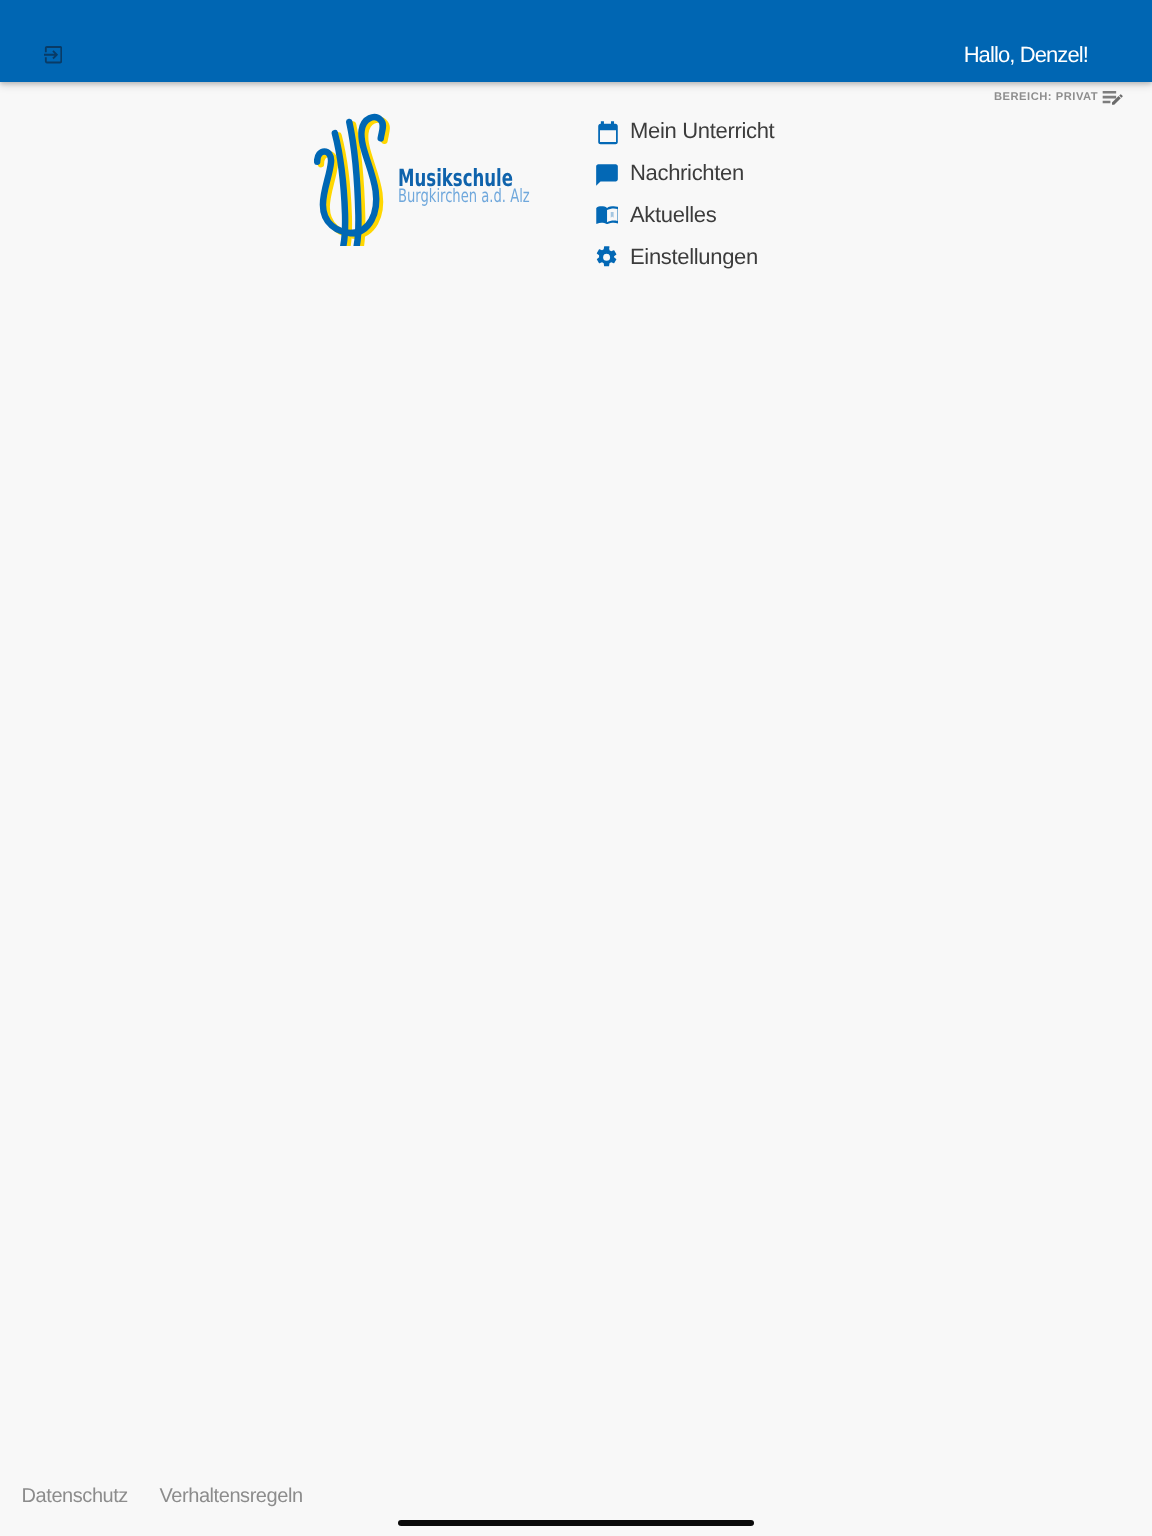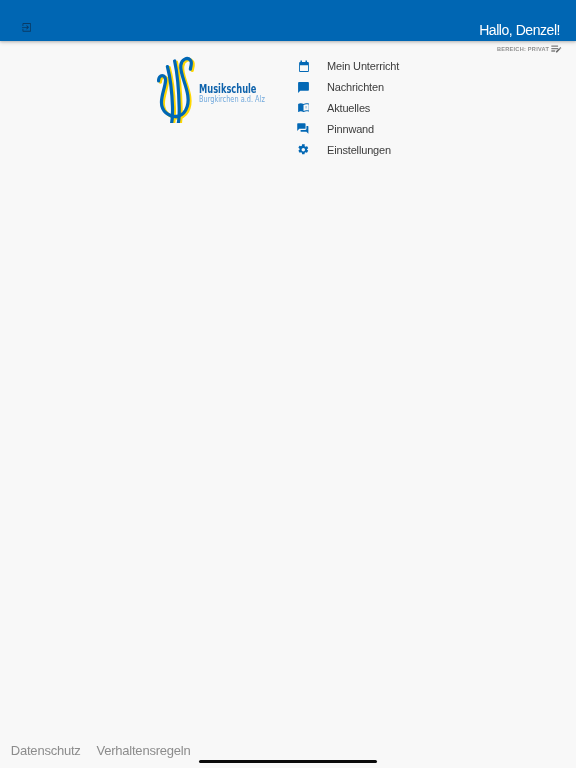--- a/index.html
+++ b/index.html
@@ -25,21 +25,21 @@
   .sb-pct { font-size: 7.6px; font-weight: bold; margin-right: 2.2px; letter-spacing: -0.45px; }
   .sb-batt { display: flex; }
 
   
   .appbar {
     position: absolute; top: 0; left: 0; width: 576px; height: 41px;
     background: #0066b3;
     box-shadow: 0 1px 2px rgba(0,0,0,0.16), 0 2px 4px rgba(0,0,0,0.12);
   }
   .appbar-left { position: absolute; left: 21.8px; top: 22.9px; line-height: 0; }
-  .appbar-right { position: absolute; right: 16.0px; top: 21.8px; color: #fff; font-size: 14px;
+  .appbar-right { position: absolute; right: 32px; top: 21.8px; color: #fff; font-size: 11px;
                   letter-spacing: -0.45px; }
 
   
   .bereich {
     position: absolute; top: 46px; right: 14.2px;
     display: flex; align-items: flex-start;
     color: #8e8e8e; font-size: 5.6px; font-weight: bold; letter-spacing: 0.26px;
   }
   .bereich-icon { margin-left: 2.2px; margin-top: -0.7px; line-height: 0; }
 
@@ -51,25 +51,25 @@
   .logo-line1, .logo-line2 { display:block; white-space: nowrap;
       font-family: "DejaVu Sans", sans-serif; font-stretch: condensed;
       transform-origin: left top; line-height: 1; }
   .logo-line1 { color: #0f63ac; font-size: 11.8px; font-weight: bold; transform: scaleX(0.78); }
   .logo-line2 { color: #70a8dc; font-size: 9.3px; margin-top: -1.5px; transform: scaleX(0.785); }
 
   .menu { position: absolute; left: 297px; top: 5px; }
   .menu-item { display: flex; align-items: center; height: 21px; text-decoration: none; }
   .menu-icon { width: 13px; height: 14px; display: flex; align-items: center; justify-content: center; line-height:0; }
   .menu-icon svg { display: block; }
-  .menu-label { margin-left: 17px; font-size: 11px; color: #3c3c3c; letter-spacing: -0.16px; }
+  .menu-label { margin-left: 5px; font-size: 11px; color: #3c3c3c; letter-spacing: -0.16px; }
 
   
   .footer { position: absolute; top: 743.6px; left: 10.8px; display: flex; gap: 15.8px; }
-  .footer a { color: #8c8c8c; font-size: 13px; text-decoration: none; line-height: 1;
+  .footer a { color: #8c8c8c; font-size: 10px; text-decoration: none; line-height: 1;
               letter-spacing: -0.22px; }
 
   .home-indicator {
     position: absolute; top: 759.6px; left: 199px;
     width: 178px; height: 3.8px; border-radius: 1.9px; background: #0a0a0a;
   }
 </style>
 </head>
 <body>
 
@@ -143,29 +143,20 @@
       <a class="menu-item" href="#">
         <span class="menu-icon" style="padding-top:0.6px">
           <svg viewBox="0.75 4.2 22.5 17.5" width="11.9" height="9.25">
             <path fill="#0368b5" d="M21 5c-1.1-.35-2.3-.5-3.5-.5-1.95 0-4.9.4-6.3 1.5C9.8 4.9 7.8 4.5 5.9 4.5S2.45 4.9 1 6v14.65c0 .25.25.5.5.5.1 0 .15-.05.25-.05C3.1 20.45 4.45 20 5.9 20c1.95 0 3.9.4 5.3 1.5 1.3-.85 4.6-1.5 6.3-1.5 1.65 0 3.35.3 4.75 1.05.1.05.15.05.25.05.25 0 .5-.25.5-.5V6c-.6-.45-1.25-.75-2-1zm.1 13.45c-1.1-.35-2.4-.45-3.6-.45-1.7 0-4.9.65-6.3 1.5V8c1.35-.85 4.6-1.5 6.3-1.5 1.2 0 2.5.15 3.6.5v11.45z"></path>
             <path fill="#0368b5" opacity="0.34" d="M14.7 9.9v5.3l1.35-1.15 1.35 1.15V9.9z"></path>
           </svg>
         </span>
         <span class="menu-label">Aktuelles</span>
       </a>
       <a class="menu-item" href="#">
-        <span class="menu-icon" style="padding-top:0.6px">
-          <svg viewBox="1.3 1.7 21.4 20.6" width="12.2" height="11.8">
-            <path fill="#0368b5" d="M15.3 2.2H2.7c-.55 0-1 .45-1 1v12.3l3.55-3.55H15.3c.55 0 1-.45 1-1V3.2c0-.55-.45-1-1-1z"></path>
-            <path fill="#0368b5" d="M21.3 6.9h-3.4v4.95c0 1.1-.9 2-2 2H7.6v2.25c0 .55.45 1 1 1h9.15l3.55 3.55V7.9c0-.55-.45-1-1-1z"></path>
-          </svg>
-        </span>
-        <span class="menu-label">Pinnwand</span>
-      </a>
-      <a class="menu-item" href="#">
         <span class="menu-icon" style="padding-top:1.0px">
           <svg viewBox="1.45 1.1 21.1 21.8" width="10.6" height="11.3">
               <path fill="#0368b5" d="M19.43 12.98c.04-.32.07-.64.07-.98s-.03-.66-.07-.98l2.11-1.65c.19-.15.24-.42.12-.64l-2-3.46c-.12-.22-.39-.3-.61-.22l-2.49 1c-.52-.4-1.08-.73-1.69-.98l-.38-2.65A.488.488 0 0014 1h-4c-.25 0-.46.18-.49.42l-.38 2.65c-.61.25-1.17.59-1.69.98l-2.49-1c-.23-.09-.49 0-.61.22l-2 3.46c-.13.22-.07.49.12.64l2.11 1.65c-.04.32-.07.65-.07.98s.03.66.07.98l-2.11 1.65c-.19.15-.24.42-.12.64l2 3.46c.12.22.39.3.61.22l2.49-1c.52.4 1.08.73 1.69.98l.38 2.65c.03.24.24.42.49.42h4c.25 0 .46-.18.49-.42l.38-2.65c.61-.25 1.17-.59 1.69-.98l2.49 1c.23.09.49 0 .61-.22l2-3.46c.12-.22.07-.49-.12-.64l-2.11-1.65zM12 15.5a3.5 3.5 0 110-7 3.5 3.5 0 010 7z"></path>
             </svg>
         </span>
         <span class="menu-label">Einstellungen</span>
       </a>
     </div>
   </div>
 

